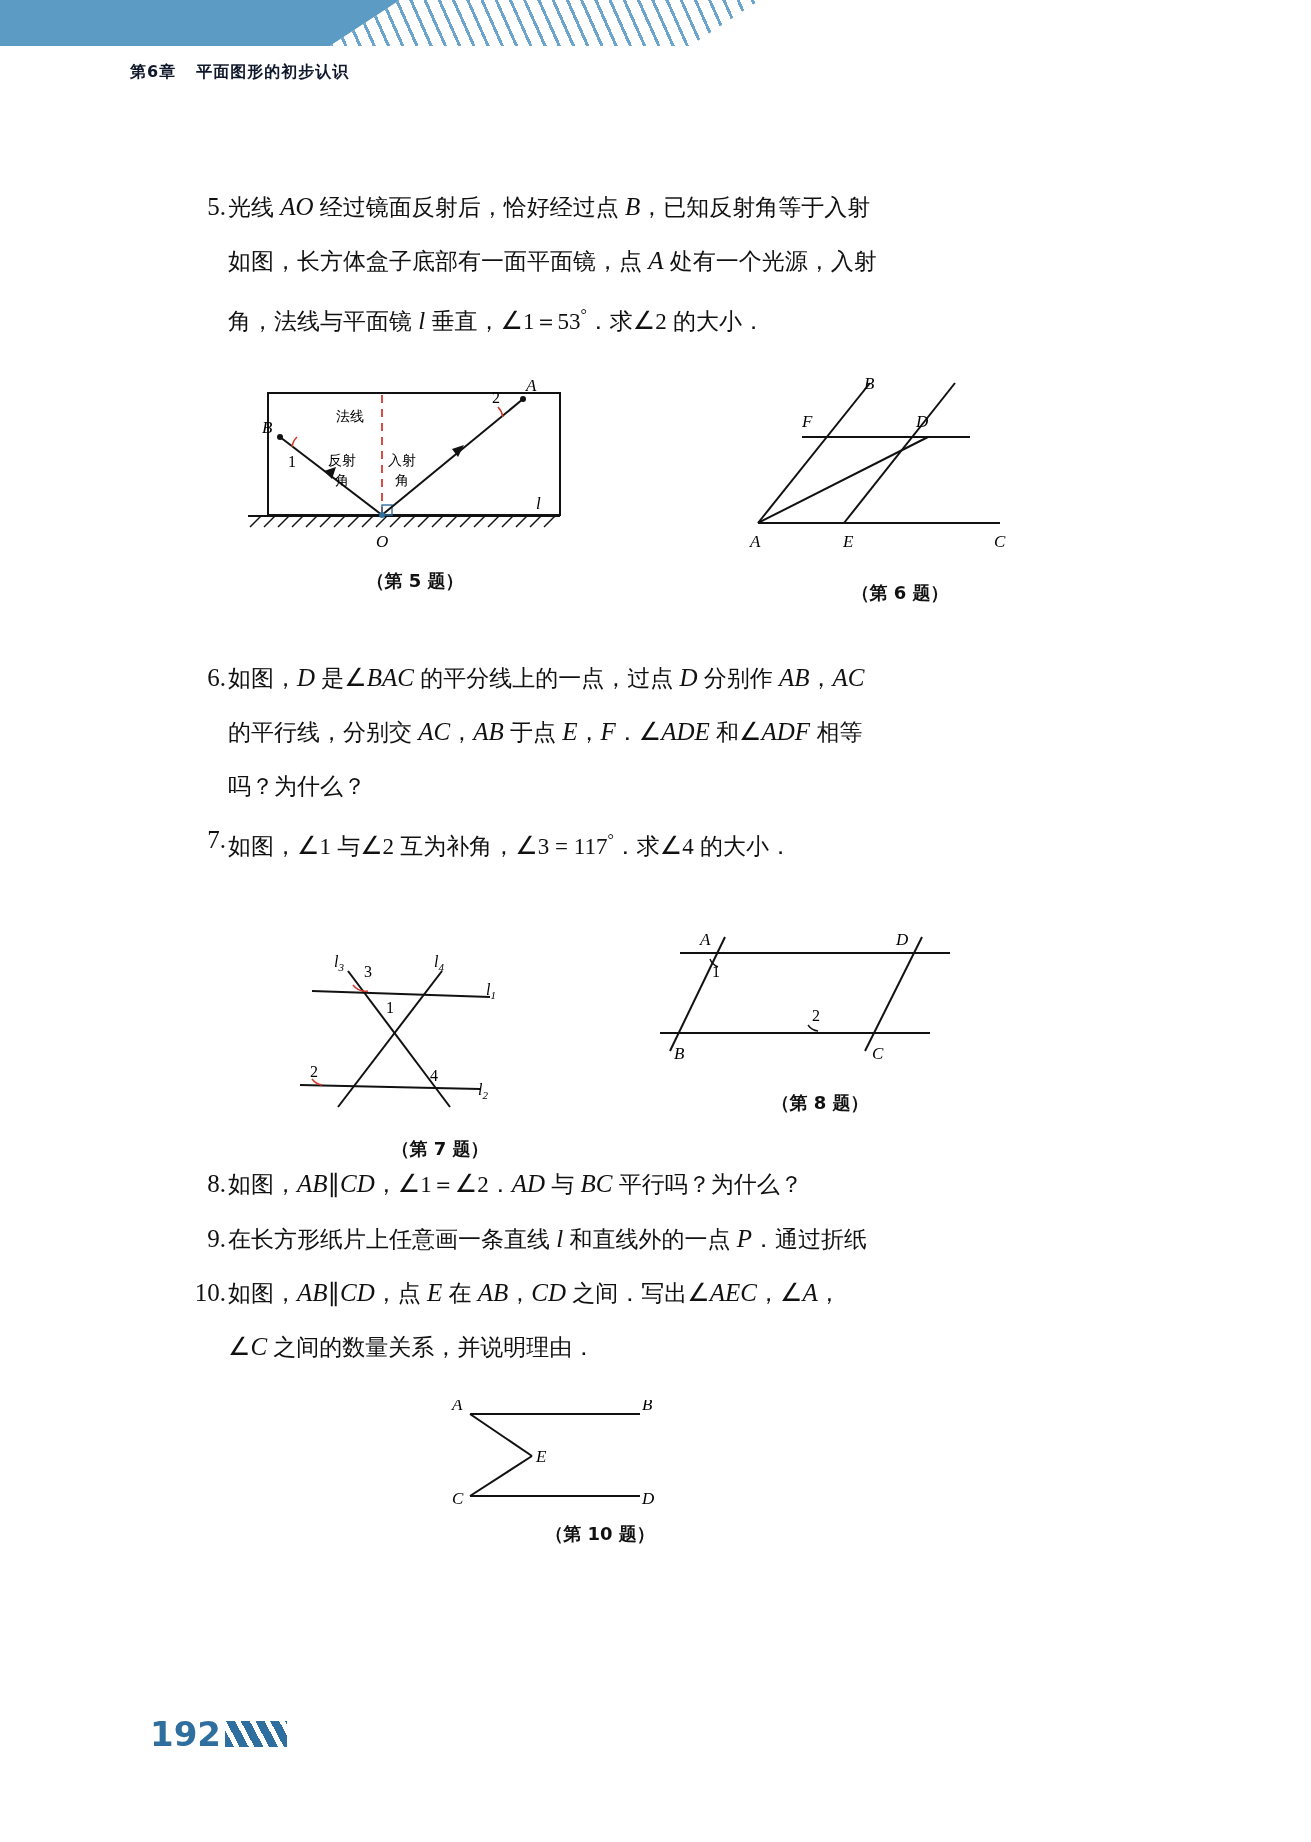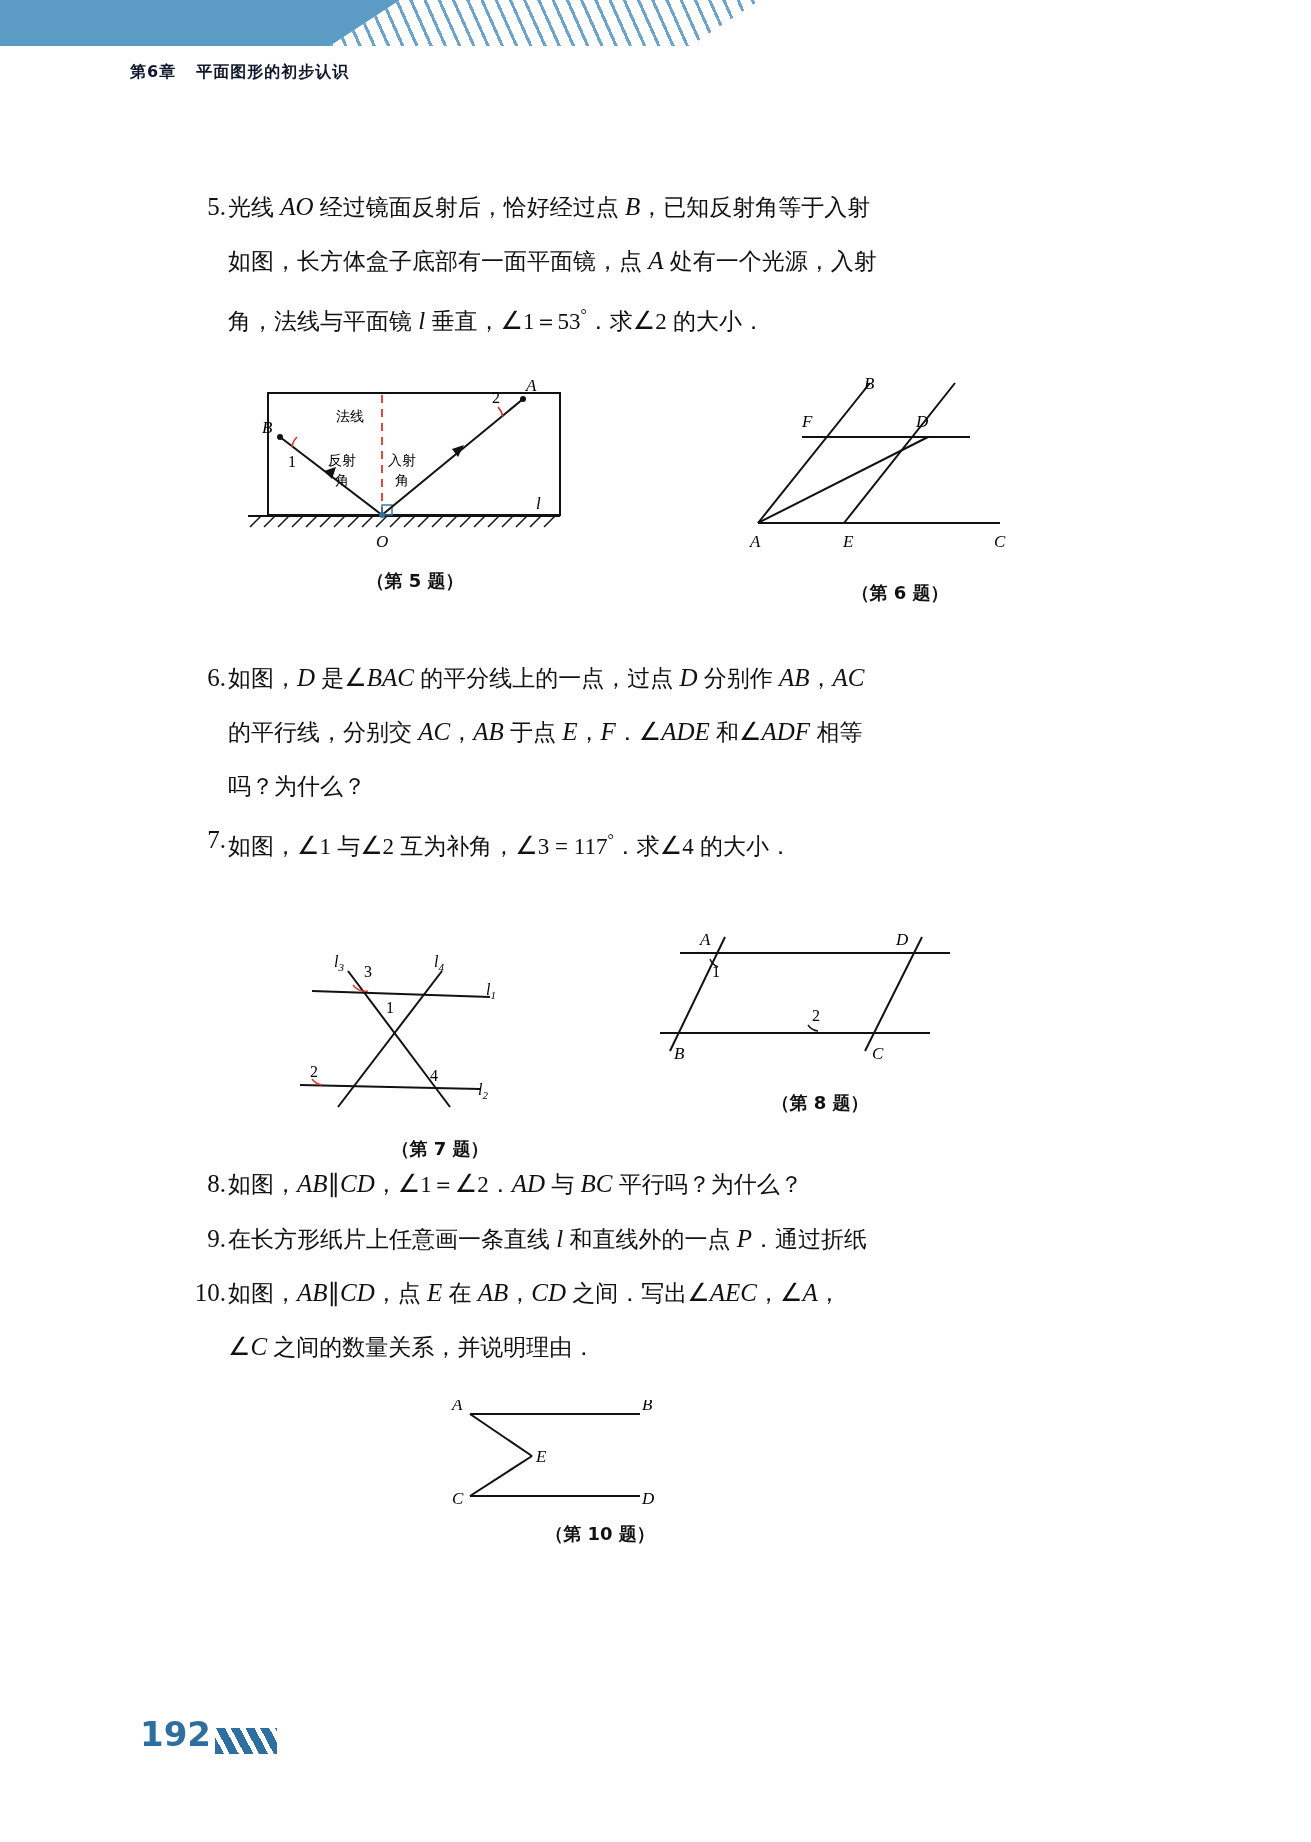--- a/index.html
+++ b/index.html
@@ -65,22 +65,22 @@
   .spacer-md { height:26px; }
   
   .fig-row { position:relative; width:1311px; }
   .fig-cap {
     font-family:"DejaVu Sans", sans-serif;
     font-size:18px; font-weight:bold; color:#111;
     text-align:center;
   }
   
   .page-num-wrap {
-    position:absolute; left:140px; bottom:88px;
-    display:flex; align-items:flex-end;
+    position:absolute; left:150px; bottom:88px;
+    display:flex; align-items:center;
   }
   .page-num {
     font-family:"DejaVu Sans", sans-serif;
     font-size:34px; font-weight:bold; color:#2f6f9f;
     letter-spacing:0px;
   }
   .page-slashes {
     margin-left:4px;
     width:62px; height:26px;
     background: repeating-linear-gradient(

